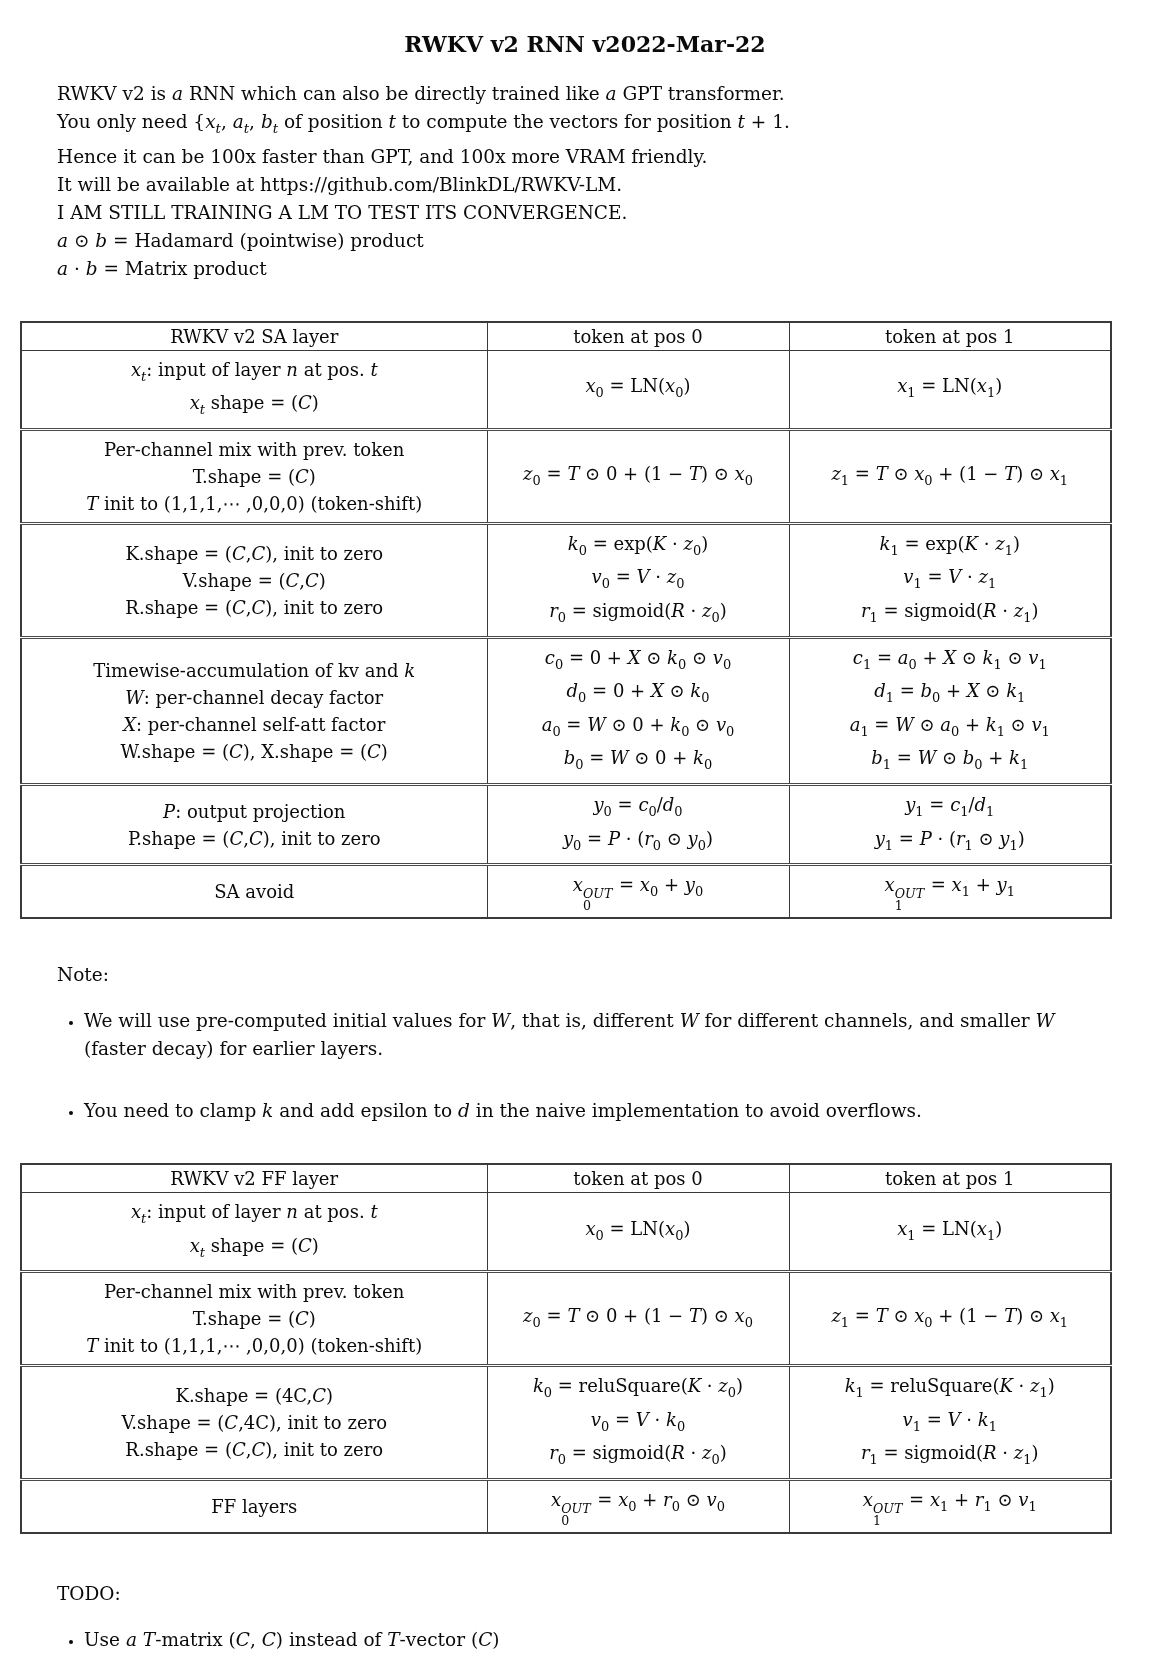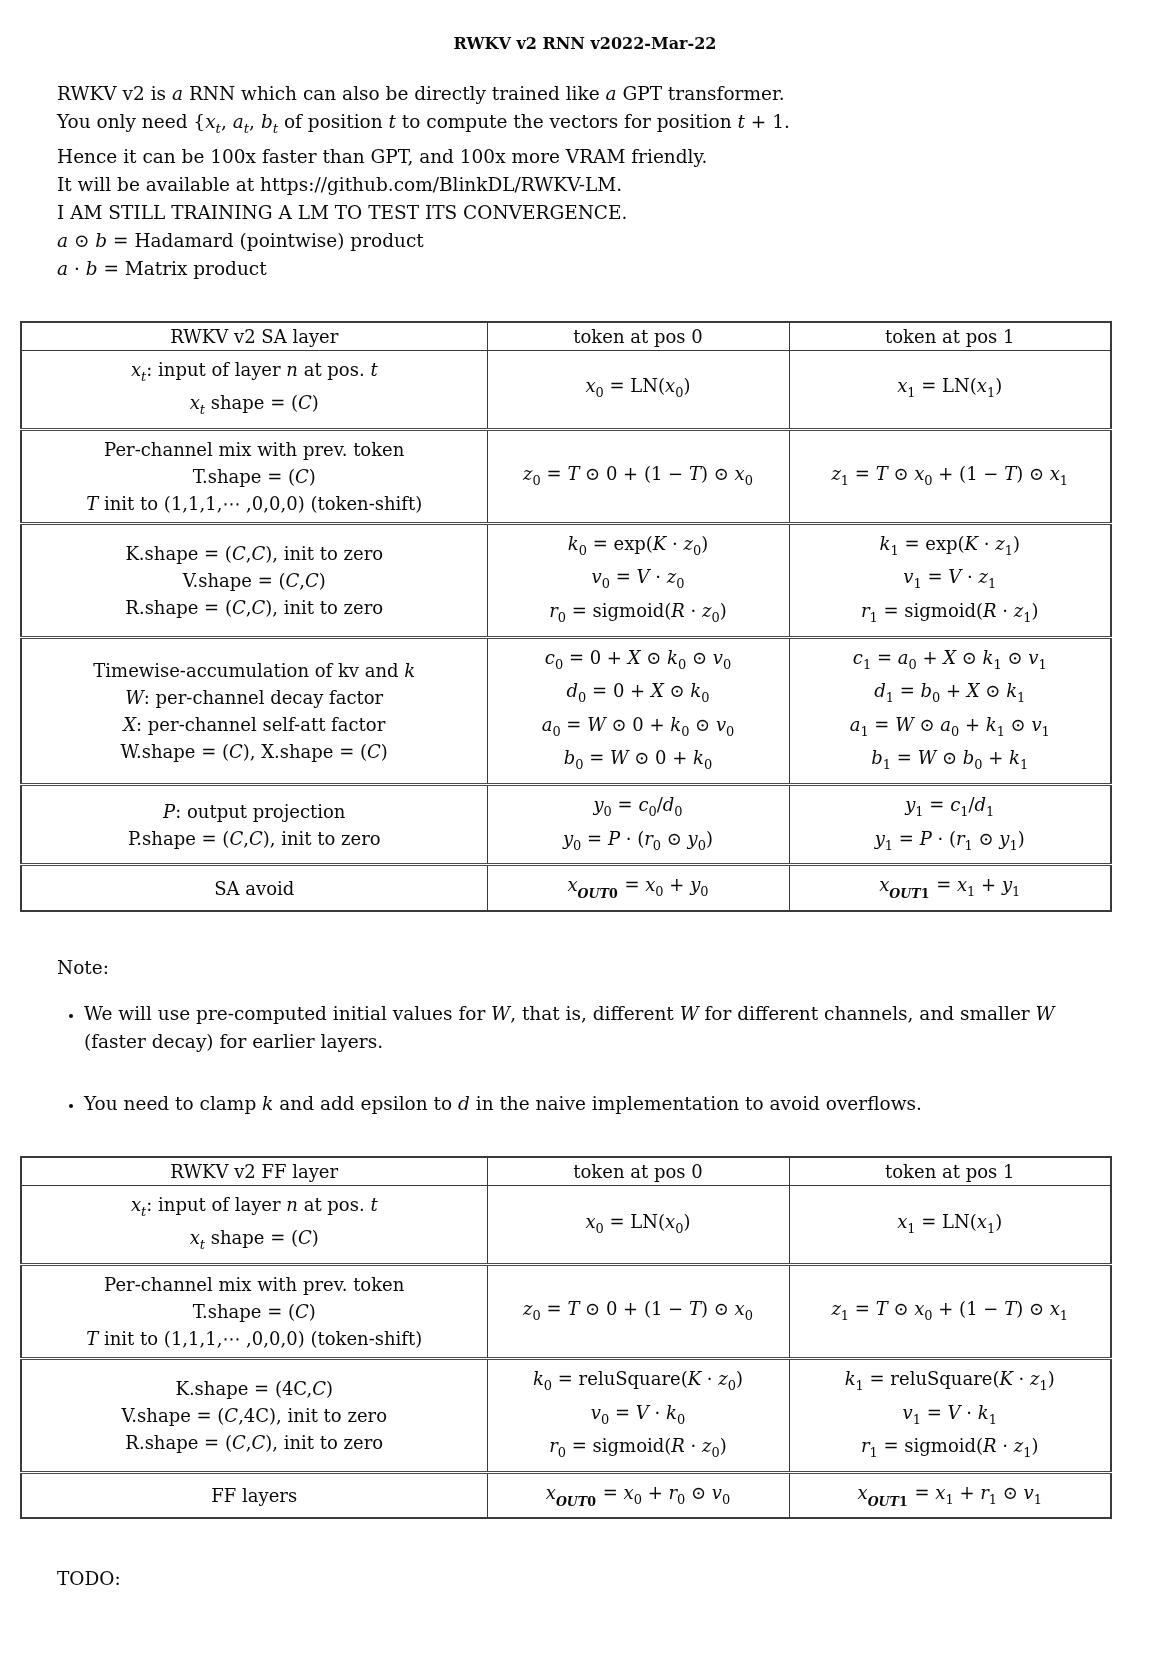--- a/index.html
+++ b/index.html
@@ -4,21 +4,21 @@
 <style>
   html,body{margin:0;padding:0;background:#fff;}
   body{
     width:1170px;height:1674px;overflow:hidden;
     color:#0a0a0a;
     font-family:"DejaVu Serif","Liberation Serif",serif;
     font-size:18.5px;
   }
   .page{width:1170px;}
   h1.title{
-    font-size:16px;font-weight:bold;text-align:center;
+    font-size:22px;font-weight:bold;text-align:center;
     margin:30px 0 0 0;line-height:28px;
   }
   .intro{margin:22px 55px 0 57px;}
   .intro p{margin:0;line-height:28px;}
   table.eqtable{
     border-collapse:collapse;table-layout:fixed;
     width:1090px;margin:38px 0 0 20px;
     text-align:center;font-size:18px;
     border:2px solid #3a3a3a;
   }
@@ -26,24 +26,23 @@
     font-weight:normal;padding:0 6px;line-height:27px;
     border-bottom:1.5px solid #3a3a3a;
   }
   table.eqtable td{
     padding:5px 6px;line-height:27px;vertical-align:middle;
   }
   table.eqtable th + th, table.eqtable td + td{border-left:1.5px solid #3a3a3a;}
   table.eqtable tbody tr + tr > td{border-top:3px double #4a4a4a;}
   sub,sup{font-size:0.72em;}
   .ss{
-    display:inline-flex;flex-direction:row;align-items:flex-start;
+    display:inline-flex;flex-direction:column;align-items:flex-start;
     vertical-align:-0.55em;font-size:0.7em;line-height:0.95;
     margin-right:1px;
-    font-weight:bold;
   }
   .ss .up{font-style:italic;}
   .ss .dn{font-style:normal;}
   .textsec{margin:0 55px 0 57px;}
   .sec-heading{margin:42px 0 0 0;line-height:28px;}
   ul.blist{list-style:disc;margin:18px 0 0 0;padding-left:27px;}
   ul.blist li{line-height:28px;}
   ul.blist li::marker{font-size:0.72em;}
   ul.note-list li + li{margin-top:34px;}
   .todo-block{margin-top:46px;}
@@ -165,15 +164,19 @@
         <td><i>x</i><span class="ss">
               <span class="up">OUT</span>
               <span class="dn">1</span>
             </span> = <i>x</i><sub>1</sub> + <i>r</i><sub>1</sub> ⊙ <i>v</i><sub>1</sub></td>
       </tr>
     </tbody>
   </table>
 
   <div class="textsec todo-block">
     <p class="sec-heading">TODO:</p>
+    <ul class="blist todo-list">
+      <li>Use <i>a</i> <i>T</i>-matrix (<i>C</i>, <i>C</i>) instead of <i>T</i>-vector (<i>C</i>)</li>
+
+    </ul>
   </div>
 
 </div>
 
 </body></html>

